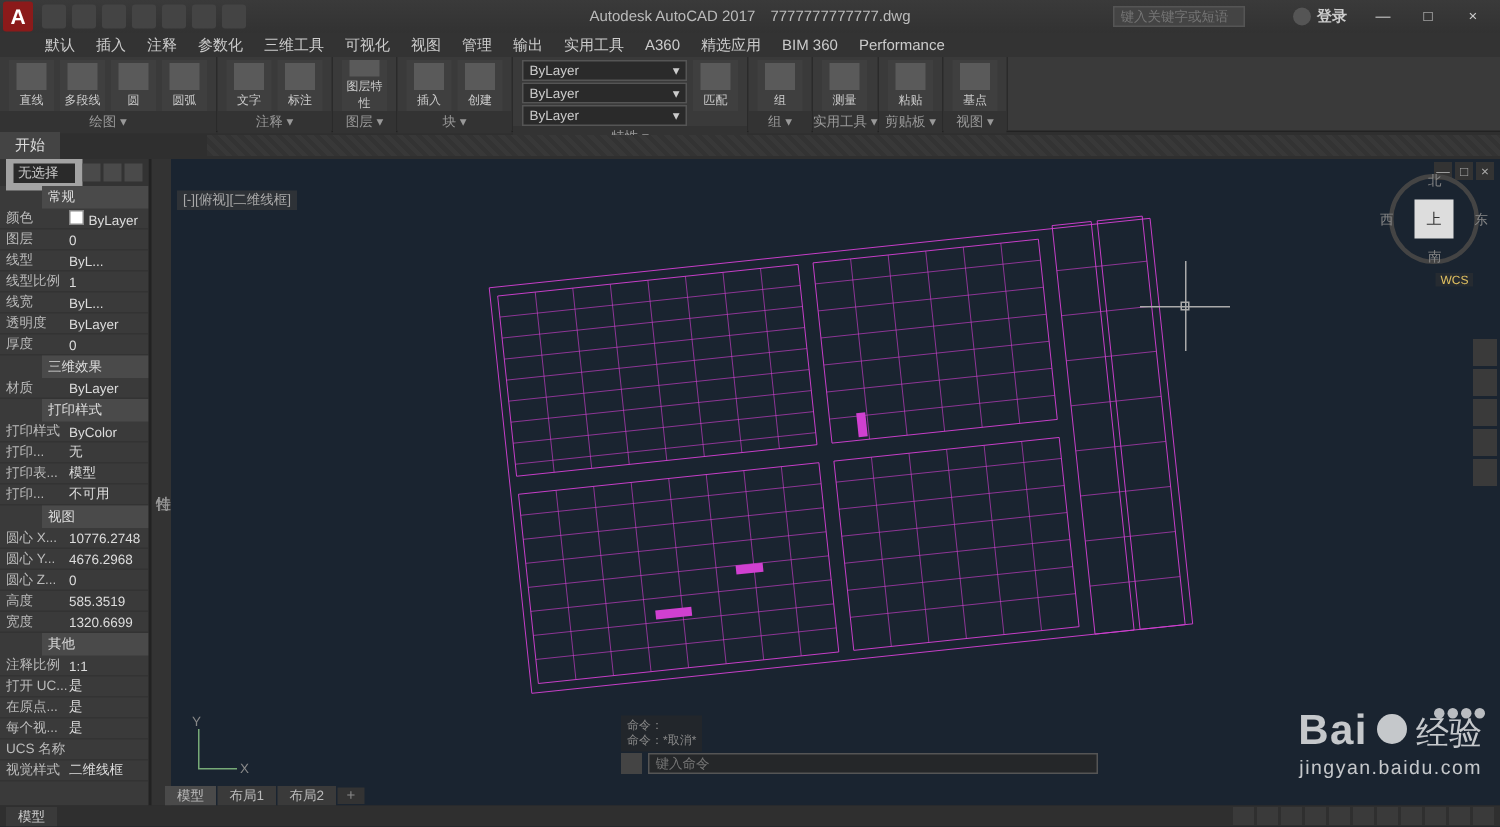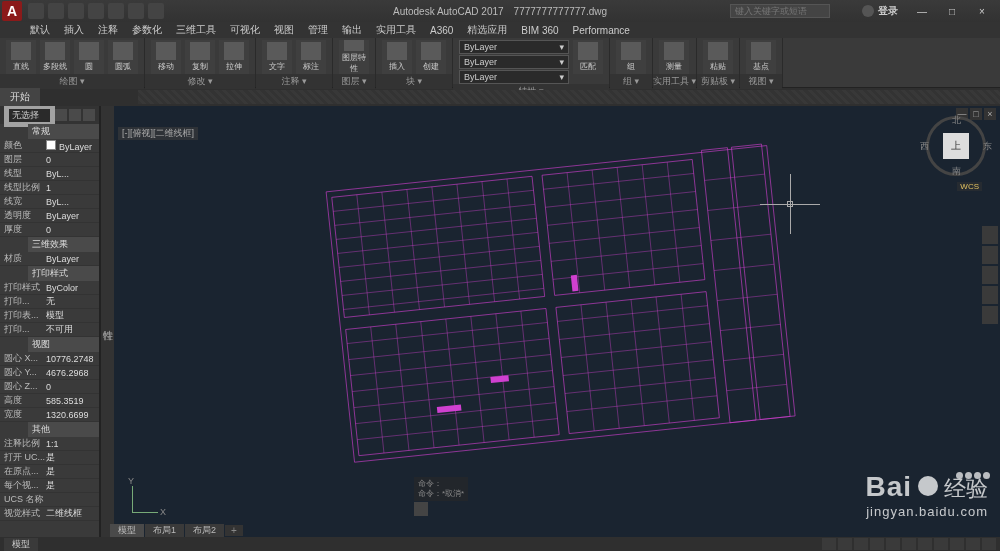--- a/index.html
+++ b/index.html
@@ -4,21 +4,21 @@
 <style>
 * { margin:0; padding:0; box-sizing:border-box; font-family:"Microsoft YaHei",sans-serif; }
 body { width:1000px; height:551px; background:#2b2b2b; overflow:hidden; position:relative; color:#ccc; font-size:10px; }
 
 
 .titlebar { height:22px; background:linear-gradient(#3a3a3a,#323232); display:flex; align-items:center; position:relative; }
 .logo { width:20px; height:20px; margin-left:2px; background:#8b1a1a; color:#fff; font-weight:bold; display:flex; align-items:center; justify-content:center; font-size:14px; border-radius:2px; }
 .qat { display:flex; gap:4px; margin-left:6px; }
 .qat-btn { width:16px; height:16px; background:#444; border-radius:2px; }
 .title-center { position:absolute; left:50%; transform:translateX(-50%); display:flex; gap:10px; font-size:10px; color:#bbb; }
-.title-search { position:absolute; right:170px; width:100px; height:14px; background:#444; border:1px solid #555; font-size:9px; color:#888; padding:0 4px; }
+.title-search { position:absolute; right:170px; width:88px; height:14px; background:#444; border:1px solid #555; font-size:9px; color:#888; padding:0 4px; }
 .title-right { position:absolute; right:4px; display:flex; gap:2px; }
 .winbtn { width:28px; height:18px; display:flex; align-items:center; justify-content:center; color:#ccc; font-size:10px; }
 .login-btn { display:flex; align-items:center; gap:4px; margin-right:8px; font-size:10px;font-weight:bold; }
 .login-icon { width:12px; height:12px; background:#555; border-radius:50%; }
 
 
 .menubar { height:16px; background:#333; display:flex; gap:2px; padding-left:24px; align-items:center; }
 .menu-item { padding:0 6px; font-size:10px; color:#ccc; }
 
 
@@ -174,37 +174,20 @@
         <div class="rbtn-lg">
           <div class="ico"></div>
           <div class="lbl">圆</div>
         </div>
         <div class="rbtn-lg">
           <div class="ico"></div>
           <div class="lbl">圆弧</div>
         </div>
       </div>
       <div class="panel-label">绘图 ▾</div>
-    </div>
-    <div class="ribbon-panel">
-      <div class="panel-body">
-        <div class="rbtn-lg">
-          <div class="ico"></div>
-          <div class="lbl">移动</div>
-        </div>
-        <div class="rbtn-lg">
-          <div class="ico"></div>
-          <div class="lbl">复制</div>
-        </div>
-        <div class="rbtn-lg">
-          <div class="ico"></div>
-          <div class="lbl">拉伸</div>
-        </div>
-      </div>
-      <div class="panel-label">修改 ▾</div>
     </div>
     <div class="ribbon-panel">
       <div class="panel-body">
         <div class="rbtn-lg">
           <div class="ico"></div>
           <div class="lbl">文字</div>
         </div>
         <div class="rbtn-lg">
           <div class="ico"></div>
           <div class="lbl">标注</div>
@@ -537,20 +520,21 @@
       <div></div>
       <div></div>
     </div>
 
     <div class="cmd-history" id="cmd-hist">
         <div>命令：</div>
         <div>命令：*取消*</div>
       </div>
     <div class="cmdline">
       <div class="cmd-icon"></div>
+      <input class="cmd-input" placeholder="键入命令" style="">
     </div>
 
     <div class="paw">
         <div></div>
         <div></div>
         <div></div>
         <div></div>
       </div>
     <div class="watermark">
       <div class="logo-row">

